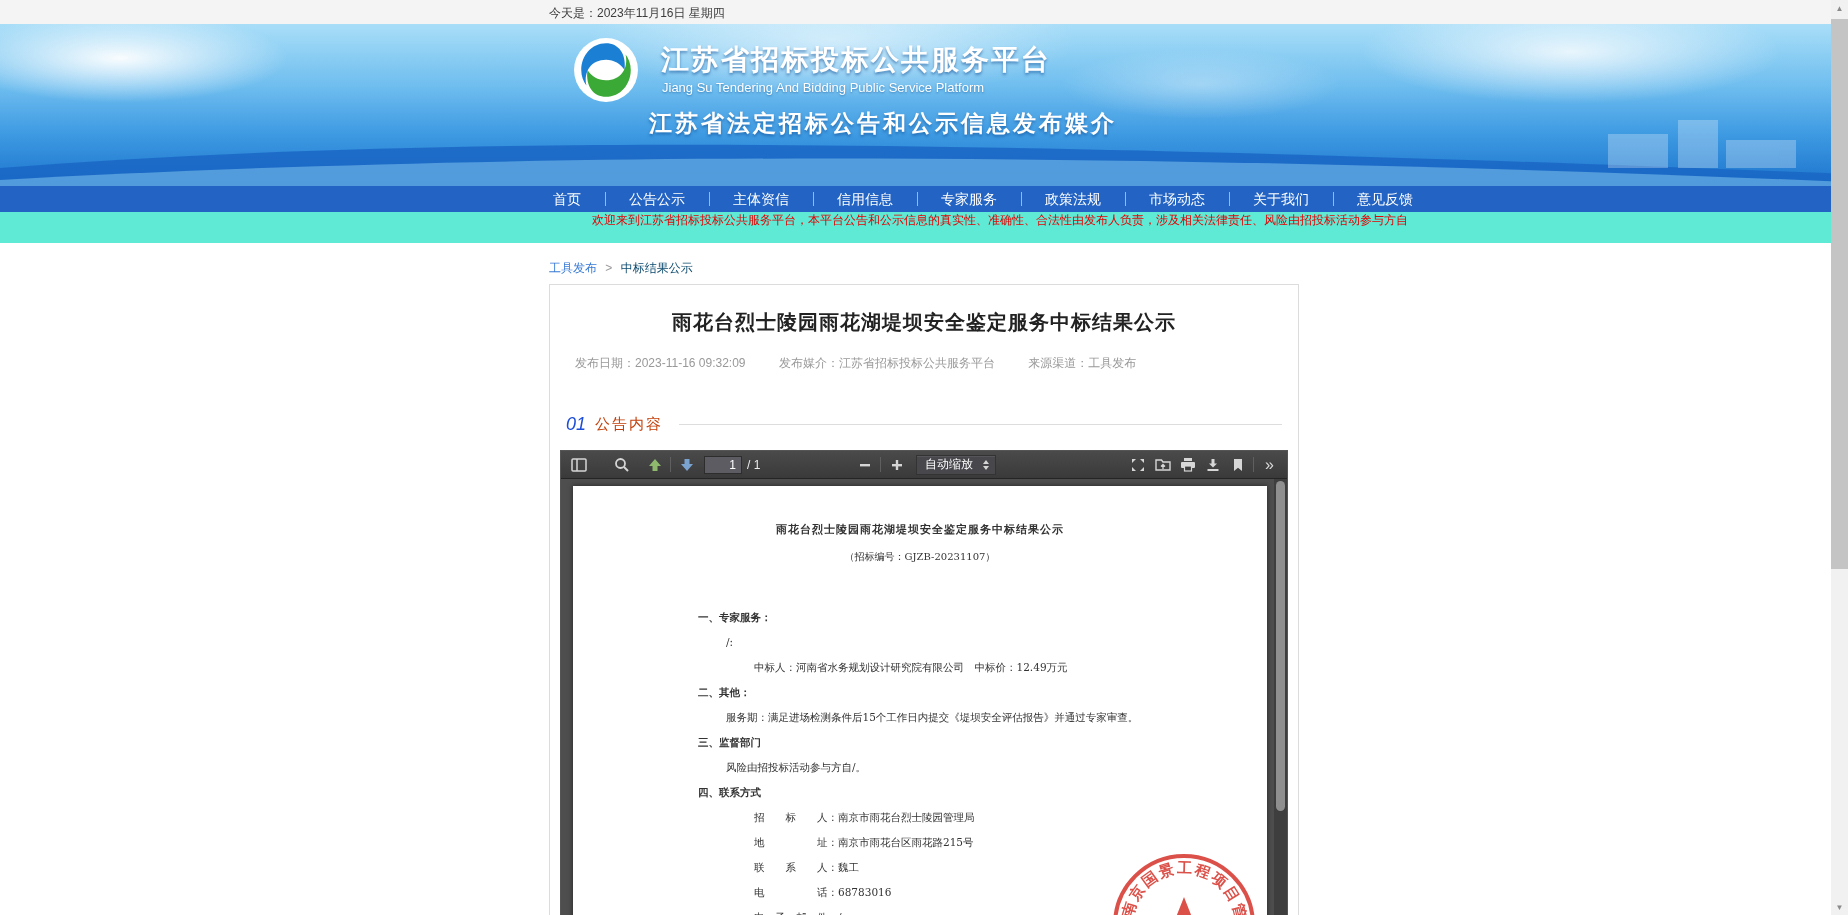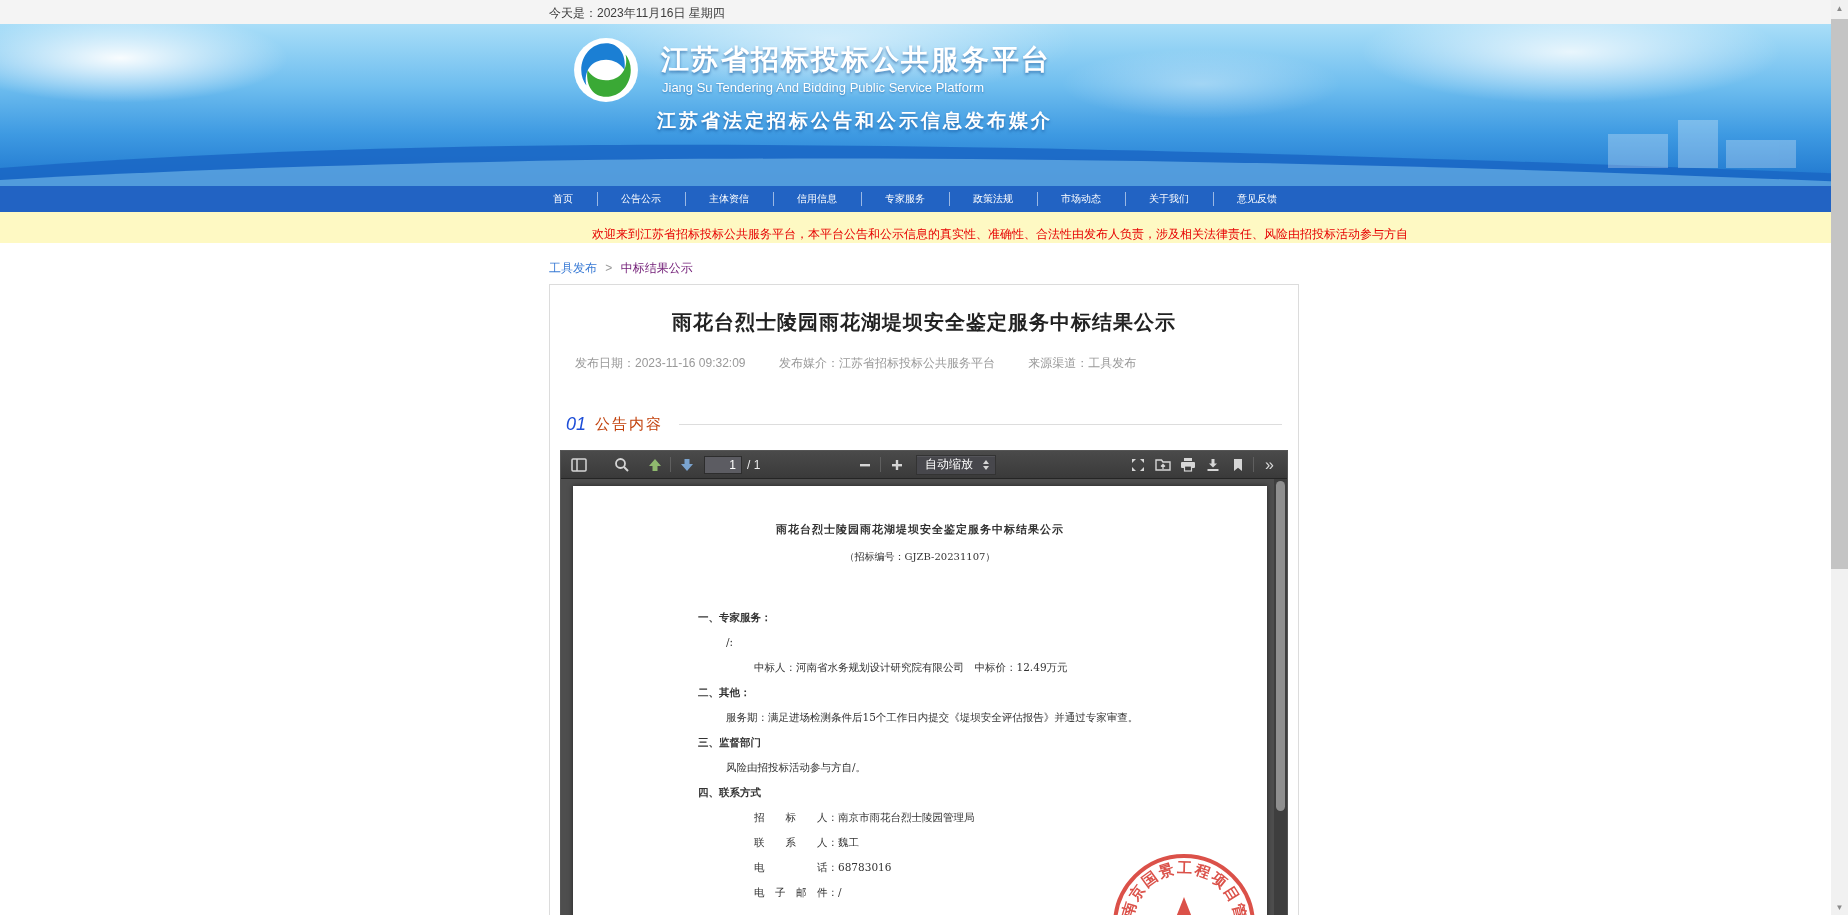--- a/index.html
+++ b/index.html
@@ -19,43 +19,43 @@
       radial-gradient(ellipse 340px 80px at 45% 16px, rgba(255,255,255,.55), rgba(255,255,255,0) 72%),
       radial-gradient(ellipse 200px 50px at 65% 60px, rgba(255,255,255,.35), rgba(255,255,255,0) 70%),
       linear-gradient(180deg, #a9def8 0%, #6fbeef 38%, #3e9ae2 68%, #1d74cd 100%); }
   .banner-wave { position: absolute; left: 0; bottom: 0; width: 100%; height: 56px; }
   .banner-inner { width: 750px; margin: 0 auto; height: 100%; position: relative; }
   .logo { position: absolute; left: 24px; top: 13px; width: 66px; height: 66px; }
   .b-title { position: absolute; left: 112px; top: 17px; color: #fff; font-size: 28px;
     font-weight: bold; letter-spacing: 2px; text-shadow: 0 2px 3px rgba(10,70,140,.55); }
   .b-en { position: absolute; left: 113px; top: 56px; color: #fff; font-size: 13px;
     text-shadow: 0 1px 2px rgba(10,70,140,.5); }
-  .b-sub { position: absolute; left: 108px; top: 84px; color: #fff; font-size: 19px;
+  .b-sub { position: absolute; left: 100px; top: 84px; color: #fff; font-size: 23px;
     font-weight: bold; letter-spacing: 3px; text-shadow: 0 2px 3px rgba(10,70,140,.55); }
   .cityscape { position: absolute; right: -310px; bottom: 4px; width: 560px; height: 80px; opacity: .9; }
   .city-block { position: absolute; bottom: 14px; background: rgba(230,240,250,.35); }
 
   
   .nav { height: 26px; background: #2263c3; }
   .nav-inner { width: 790px; margin: 0 auto; display: flex; height: 100%; align-items: center; }
-  .nav-item { color: #fff; font-size: 10px; padding: 0 24px; height: 20px; line-height: 20px;
+  .nav-item { color: #fff; font-size: 14px; padding: 0 24px; height: 20px; line-height: 20px;
     cursor: pointer; position: relative; white-space: nowrap; }
   .nav-item + .nav-item::before { content: ""; position: absolute; left: 0; top: 3px;
     width: 1px; height: 14px; background: rgba(255,255,255,.55); }
 
   
-  .notice { height: 31px; background: #fef9c3; display: flex; align-items: flex-end; }
+  .notice { height: 31px; background: #5eead4; display: flex; align-items: flex-start; }
   .notice-inner { width: 820px; margin: 0 auto; display: flex; align-items: center; }
   .notice-text { color: #e60000; font-size: 12px; margin-left: 78px; white-space: nowrap; }
 
   
   .breadcrumb { width: 750px; margin: 17px auto 7px; font-size: 12px; color: #999; }
   .bc-link { color: #3a7bd5; cursor: pointer; }
   .bc-sep { margin: 0 5px; color: #999; }
-  .bc-cur { color: #701a75; }
+  .bc-cur { color: #0c4a6e; }
 
   
   .card { width: 750px; margin: 0 auto; border: 1px solid #dcdcdc; background: #fff;
     height: 820px; padding: 0 10px; }
   .article-title { text-align: center; font-size: 20px; font-weight: bold; color: #222;
     margin-top: 24px; letter-spacing: 1px; }
   .article-meta { font-size: 12px; color: #999; margin-top: 19px; }
   .meta-item { margin: 0 15px; }
   .section-row { display: flex; align-items: center; margin-top: 42px; padding: 0 6px; }
   .section-no { font-style: italic; font-size: 18px; color: #1d4ed8; margin-right: 9px; }
@@ -286,20 +286,21 @@
         <div class="doc-lines">
           <div class="ln b">一、专家服务：</div>
           <div class="ln i1">/:</div>
           <div class="ln i2">中标人：河南省水务规划设计研究院有限公司　中标价：12.49万元</div>
           <div class="ln b">二、其他：</div>
           <div class="ln i1">服务期：满足进场检测条件后15个工作日内提交《堤坝安全评估报告》并通过专家审查。</div>
           <div class="ln b">三、监督部门</div>
           <div class="ln i1">风险由招投标活动参与方自/。</div>
           <div class="ln b">四、联系方式</div>
           <div class="ln i2">招　　标　　人：南京市雨花台烈士陵园管理局</div>
+          <div class="ln i2">地　　　　　址：南京市雨花台区雨花路215号</div>
           <div class="ln i2">联　　系　　人：魏工</div>
           <div class="ln i2">电　　　　　话：68783016</div>
           <div class="ln i2">电　子　邮　件：/</div>
         </div>
         <svg class="seal" viewBox="0 0 150 150">
           <defs>
             <path id="sealArc" d="M75 75 m-52,0 a52,52 0 1,1 104,0 a52,52 0 1,1 -104,0"></path>
           </defs>
           <circle cx="75" cy="75" r="69" fill="none" stroke="#d5332a" stroke-width="4"></circle>
           <text fill="#d5332a" font-size="15" font-weight="bold" letter-spacing="2">

